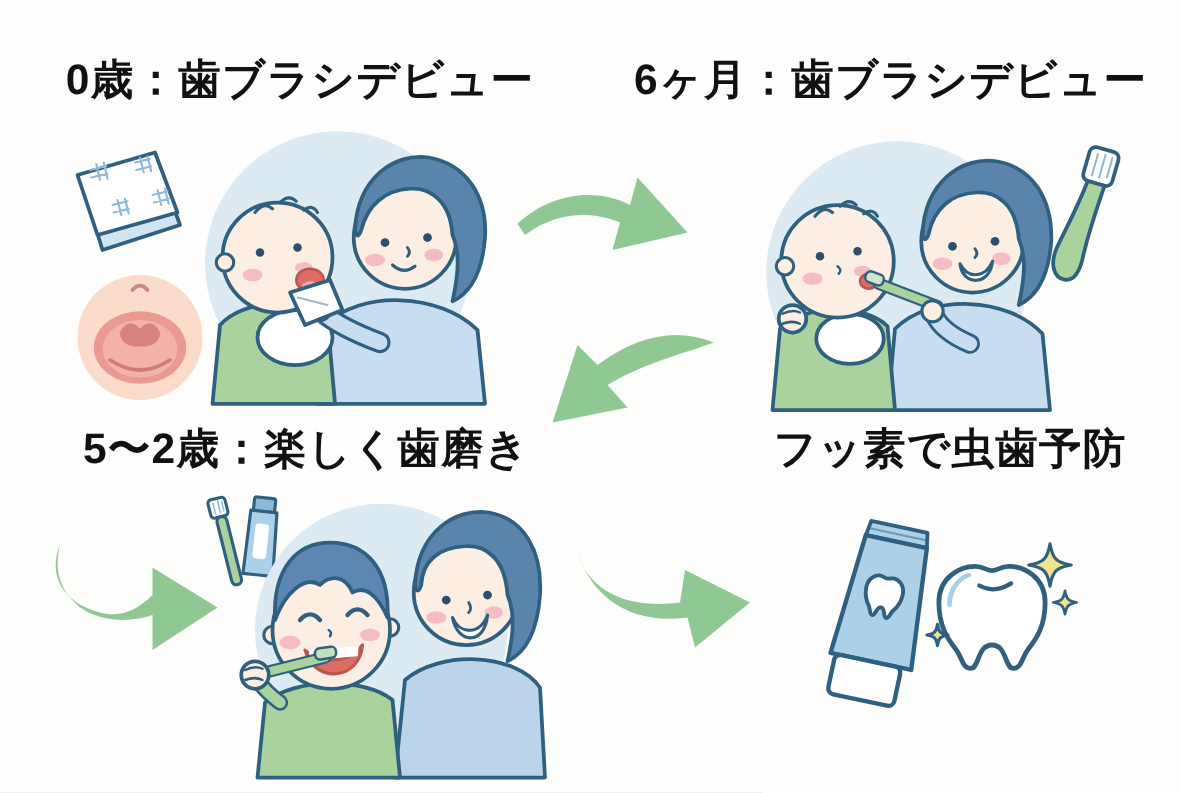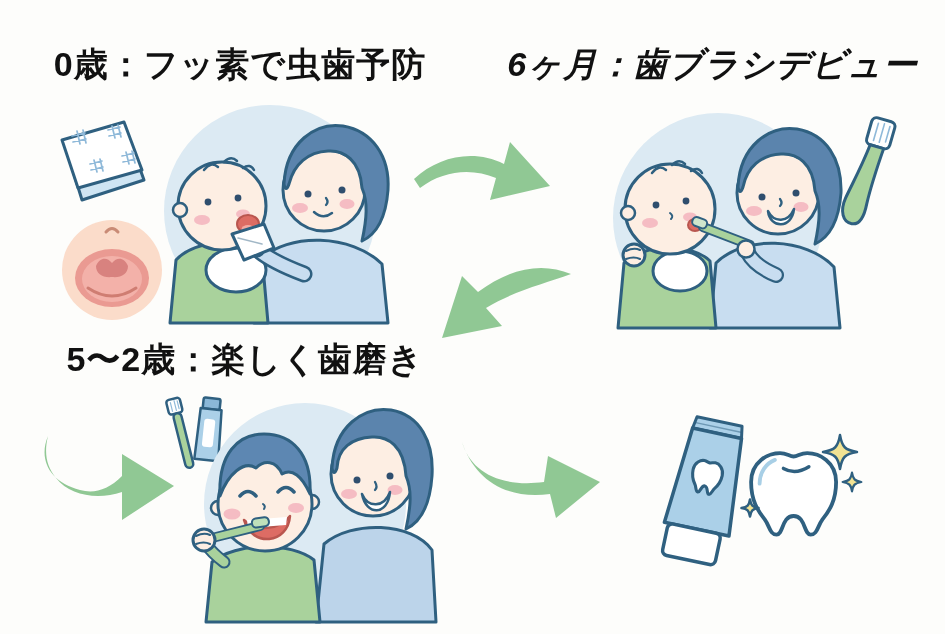--- a/index.html
+++ b/index.html
@@ -34,23 +34,24 @@
   .s-shirt{stroke:var(--shirt);stroke-linecap:round;}
   .s-green{stroke:var(--green);stroke-linecap:round;}
   .s-hatch{stroke:var(--hatch_blue);stroke-linecap:round;}
   .nf{fill:none;}
 </style>
 </head>
 <body>
 
 <div class="canvas">
 
-  <div class="title" style="left:20px;top:46px;width:440px;">0歳：フッ素で虫歯予防</div>
-  <div class="title" style="left:495px;top:46px;width:435px;font-style:italic;">6ヶ月：歯ブラシデビュー</div>
+  <div class="title" style="left:20px;top:46px;width:440px;">0歳：歯ブラシデビュー</div>
+  <div class="title" style="left:495px;top:46px;width:435px;">6ヶ月：歯ブラシデビュー</div>
   <div class="title" style="left:30px;top:341px;width:430px;">5〜2歳：楽しく歯磨き</div>
+  <div class="title" style="left:590px;top:341px;width:340px;">フッ素で虫歯予防</div>
 
   <div class="abs" style="left:48px;top:112px;">
     <svg width="110" height="95" viewBox="0 0 110 95">
       <path class="f-gauze s-ol" stroke-width="3" d="M18,36 L78,18 L96,68 L34,88 Z"></path>
       <path class="f-white s-ol" stroke-width="3" d="M14,28 L76,10 L94,58 L30,76 Z"></path>
       <g class="s-hatch nf" stroke-width="1.7">
         <path d="M24,24 l13,-3 M25,30 l13,-3 M29,19 l3,13 M35,18 l3,13"></path>
         <path d="M60,18 l12,-3 M61,24 l12,-3 M64,14 l3,12 M70,13 l3,12"></path>
         <path d="M74,44 l12,-3 M75,50 l12,-3 M78,40 l3,12 M84,39 l3,12"></path>
         <path d="M42,52 l12,-3 M43,58 l12,-3 M46,48 l3,12 M52,47 l3,12"></path>

